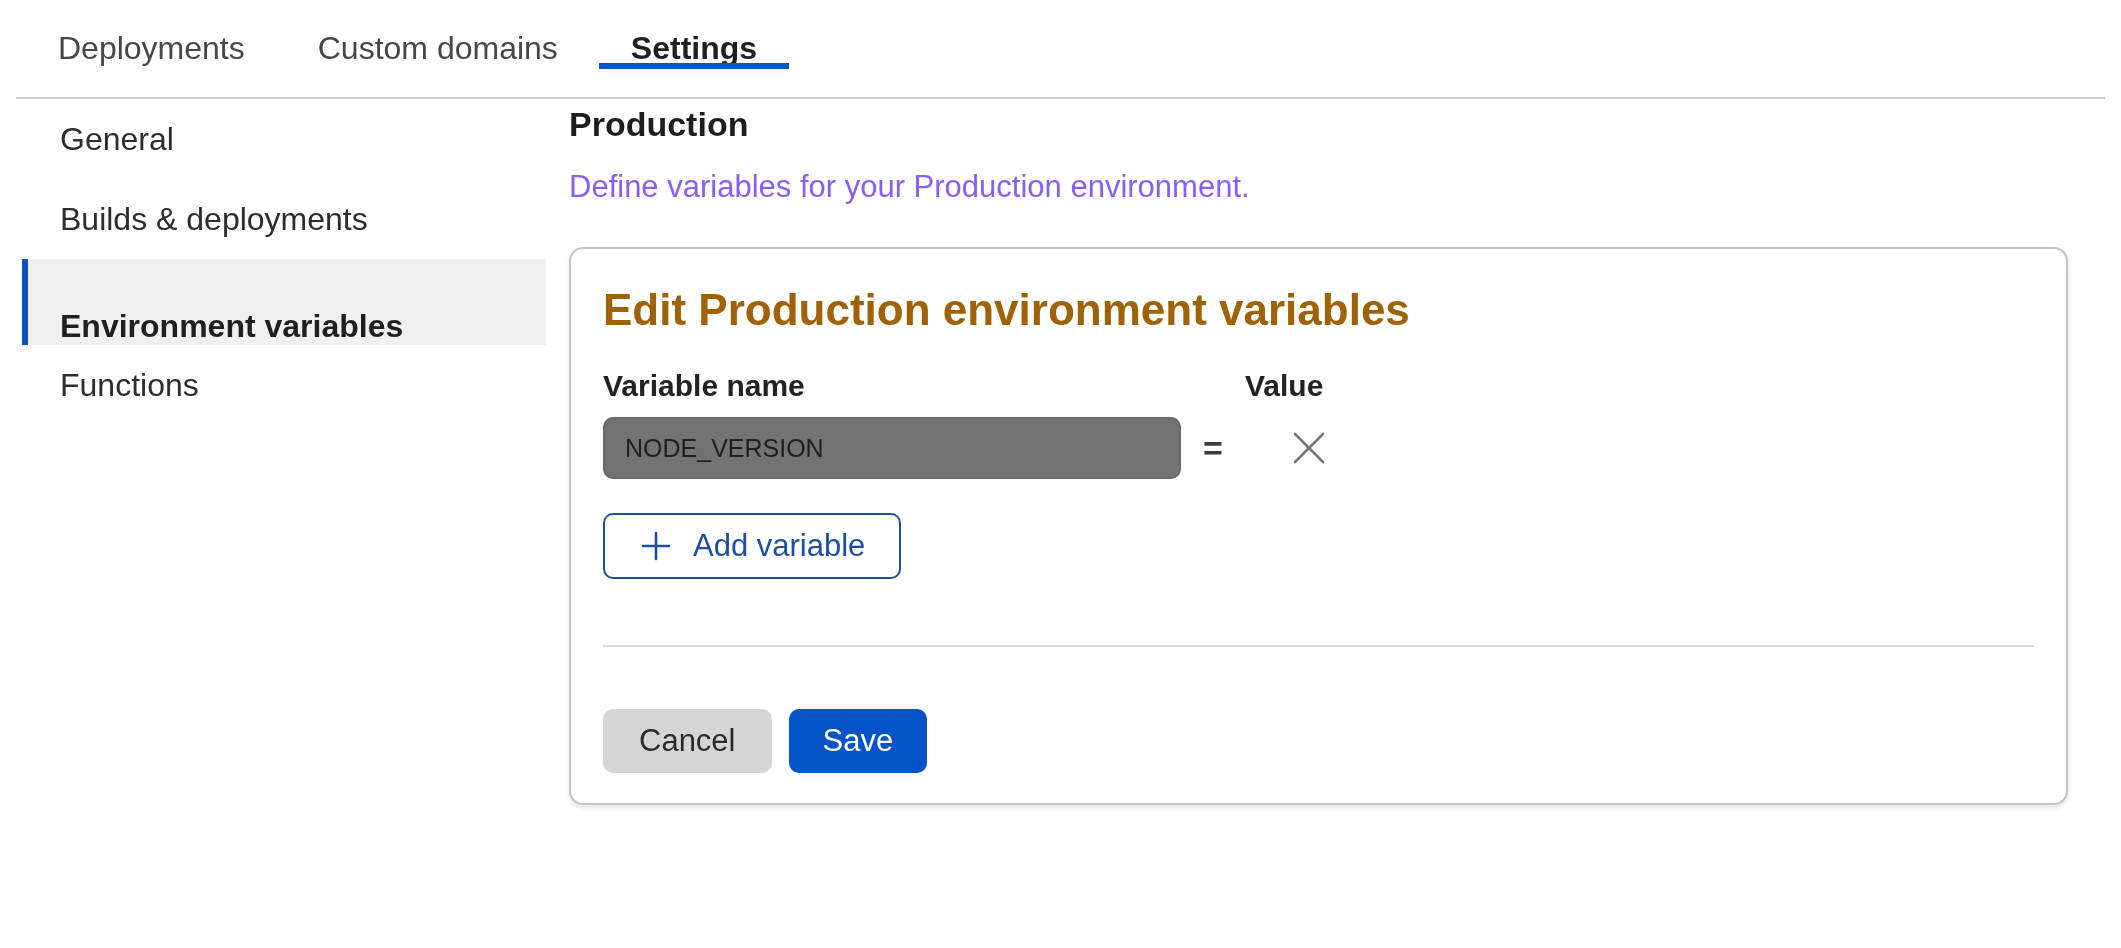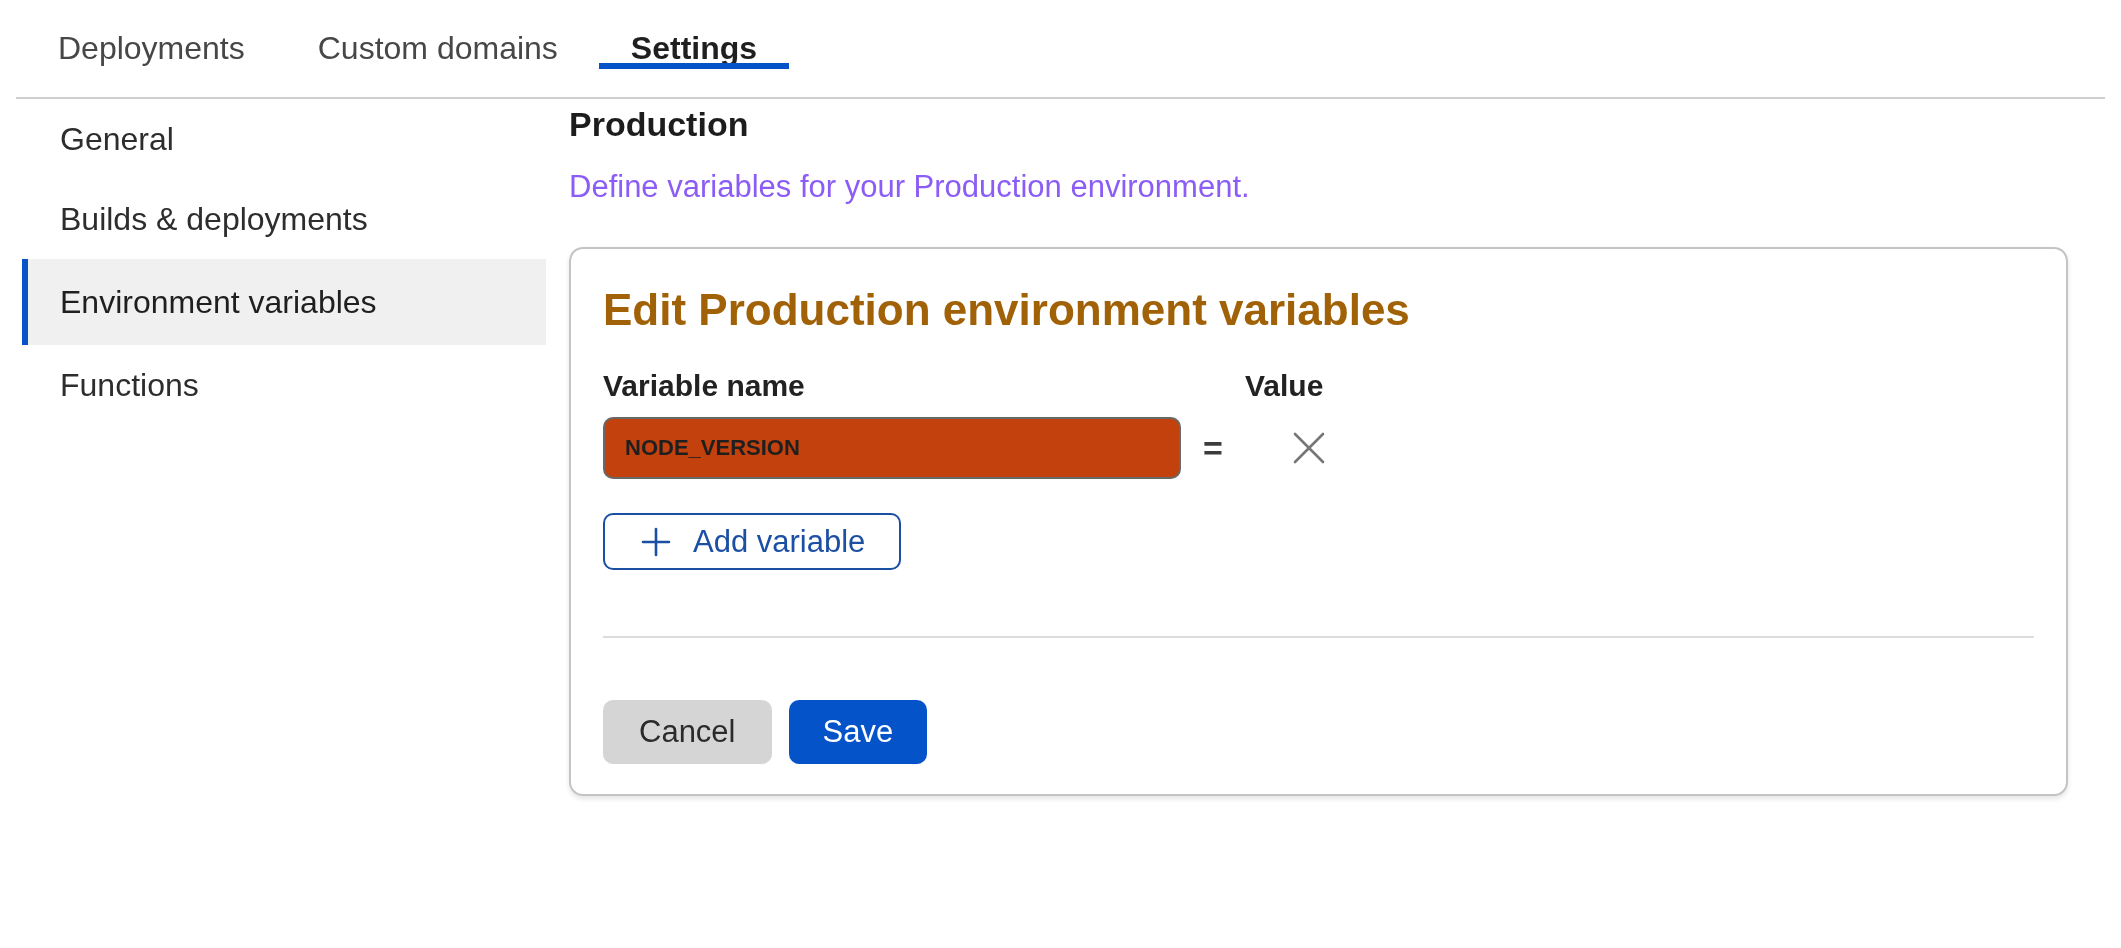--- a/index.html
+++ b/index.html
@@ -29,21 +29,21 @@
   .layout { display:flex; }
   .sidebar { width:546px; flex:none; padding-left:22px; }
   .side-item {
     height:80px; display:flex; align-items:center;
     padding-left:32px; border-left:6px solid transparent;
     font-size:32px; color:#2d2d2d; cursor:pointer; white-space:nowrap;
   }
   .side-item.active {
     background:var(--active-bg,#f0f0f0);
     border-left-color:var(--accent,#0553c8);
-    font-weight:400; color:#1f1f1f; height:86px;
+    font-weight:700; color:#1f1f1f; height:86px;align-items:flex-end;
   }
   .main { flex:1; margin-left:23px; padding-right:53px; padding-top:6px; }
   .page-title { font-size:34px; font-weight:700; line-height:38px; color:#1d1d1d; }
   .page-sub { font-size:31px; line-height:36px; color:#8b5cf6; margin-top:26px; }
   
   .card {
     margin-top:42px;
     border:2px solid var(--card-border,#c4c4c4);
     border-radius:14px;
     padding:42px 32px 30px 32px;
@@ -53,32 +53,32 @@
   .card-title { font-size:44px; font-weight:700; line-height:38px; color:#a16207; }
   .var-grid {
     display:grid;
     grid-template-columns:578px 64px 720px 1fr;
     align-items:center; margin-top:40px;
   }
   .field-label { font-size:30px; font-weight:600; line-height:34px; color:#222; margin-bottom:14px; }
   .text-input {
     width:100%; height:62px;
     border:2px solid var(--input-border,#696969); border-radius:10px;
-    padding:0 20px; font-size:22px; color:#1f1f1f;
-    font-family:"Liberation Sans", sans-serif; background:#c2410c; outline:none;font-weight:bold;
+    padding:0 20px; font-size:25px; color:#1f1f1f;
+    font-family:"Liberation Sans", sans-serif; background:#737373; outline:none;
   }
   .eq { text-align:center; font-size:34px; font-weight:600; color:#3c3c3c; }
   .remove-btn {
     justify-self:start; margin-left:42px;
     width:44px; height:44px; border:none; background:transparent;
     cursor:pointer; display:flex; align-items:center; justify-content:center;
   }
   .add-btn {
     margin-top:34px; display:inline-flex; align-items:center; gap:20px;
-    height:57px; padding:0 34px;
+    height:66px; padding:0 34px;
     border:2px solid var(--link-blue,#1b4fa3); border-radius:10px;
     background:#fff; color:var(--link-blue,#1b4fa3);
     font-size:31px; font-family:"Liberation Sans", sans-serif; cursor:pointer;
   }
   .card-divider { margin-top:66px; border:none; border-top:2px solid var(--divider,#dcdcdc); }
   .card-footer { display:flex; align-items:center; margin-top:62px; }
   .footer-note { flex:1; font-size:31px; color:#4d4d4d; }
   .btn {
     height:64px; border:none; border-radius:10px;
     font-size:31px; font-family:"Liberation Sans", sans-serif; cursor:pointer;

